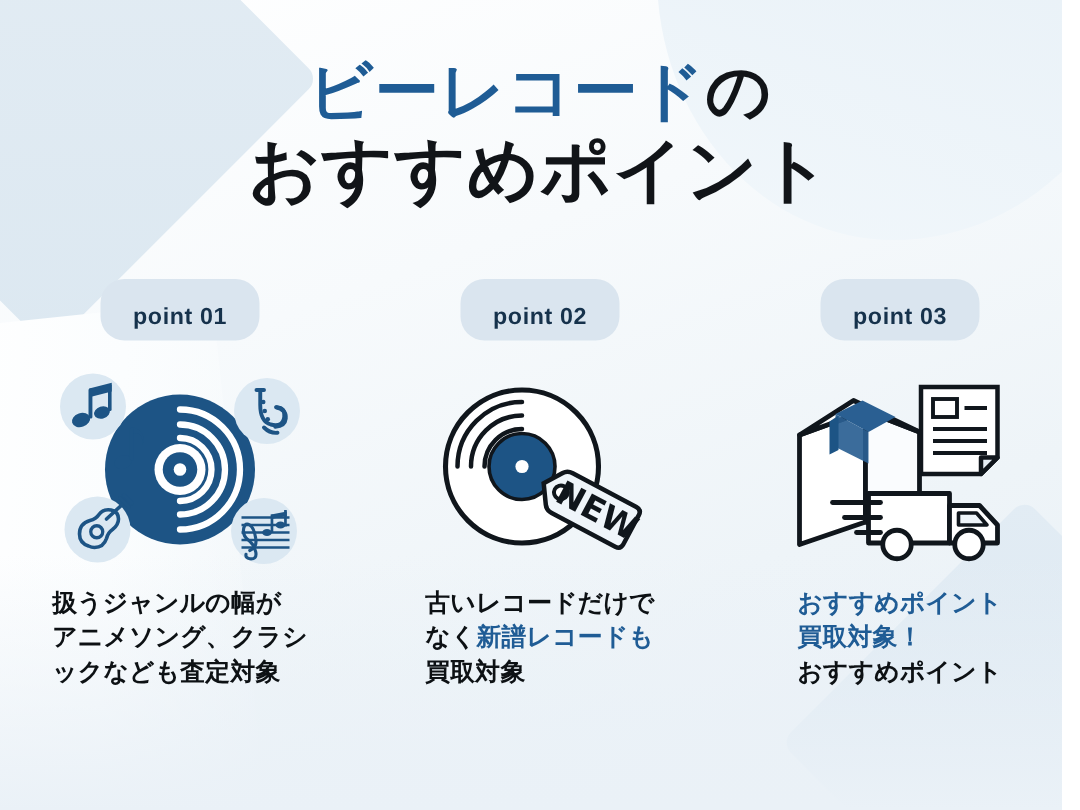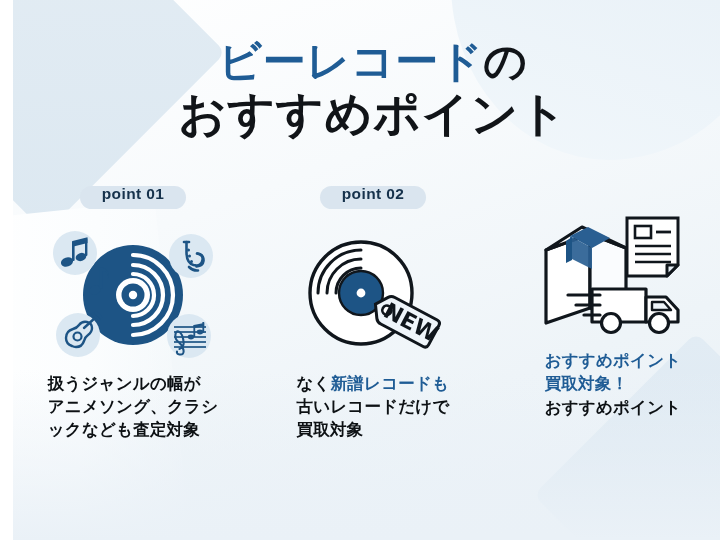--- a/index.html
+++ b/index.html
@@ -11,21 +11,20 @@
     height: 540px;
     overflow: hidden;
     font-family: "Liberation Sans", "DejaVu Sans", sans-serif;
   }
   #slide {
     position: relative;
     width: 708px;
     height: 540px;
     background: linear-gradient(160deg, #ffffff 0%, #f7fafc 35%, #eef4f8 70%, #e9f0f6 100%);
     overflow: hidden;
-    margin-left: 13px;
   }
 
   
   .bg-layer {
     position: absolute;
     inset: 0;
     pointer-events: none;
   }
   .bg-diamond-tl {
     position: absolute;
@@ -111,21 +110,21 @@
     align-items: center;
   }
 
   .badge {
     display: inline-block;
     background: #dae5ef;
     color: #16324c;
     font-size: 15.5px;
     font-weight: bold;
     letter-spacing: 0.4px;
-    padding: 0 22px 7px 22px;
+    padding: 18px 22px 7px 22px;
     border-radius: 16px;
     line-height: 1;
   }
 
   .icon-wrap {
     height: 145px;
     margin-top: 14px;
     display: flex;
     align-items: center;
     justify-content: center;
@@ -267,27 +266,28 @@
 
           <g transform="rotate(28 116 93)">
             <path d="M92 78 L140 78 q4 0 4 4 L144 104 q0 4 -4 4 L92 108 q-4 0 -6 -3 L78 93 L86 81 q2 -3 6 -3 Z" fill="#eff5fa" stroke="#10161c" stroke-width="3"></path>
             <circle cx="91" cy="93" r="4.6" fill="#ffffff" stroke="#10161c" stroke-width="2.6"></circle>
             <text x="118" y="100" font-family="'DejaVu Sans','Liberation Sans',sans-serif" font-size="22" font-weight="bold" fill="#10161c" text-anchor="middle">NEW</text>
           </g>
         </svg>
       </div>
 
       <div class="caption">
+        <span class="ln">古いレコードだけで</span>
         <span class="ln"><span>なく</span><span class="c-blue">新譜レコードも</span></span>
-        <span class="ln">古いレコードだけで</span>
         <span class="ln">買取対象</span>
       </div>
     </div>
 
     <div class="col">
+      <div class="badge">point 03</div>
 
       <div class="icon-wrap">
         <svg width="175" height="140" viewBox="0 0 175 140">
 
           <g>
             <path d="M101 15 L152 15 L152 62 L141 73 L101 73 Z" fill="#ffffff" stroke="#10161c" stroke-width="3"></path>
             <path d="M152 62 L141 62 L141 73 Z" fill="#e6eef5" stroke="#10161c" stroke-width="3" stroke-linejoin="round"></path>
             <rect x="109" y="23" width="16" height="12" fill="none" stroke="#10161c" stroke-width="2.6"></rect>
             <line x1="130" y1="29" x2="145" y2="29" stroke="#10161c" stroke-width="2.8"></line>
             <g stroke="#10161c" stroke-width="2.6">

